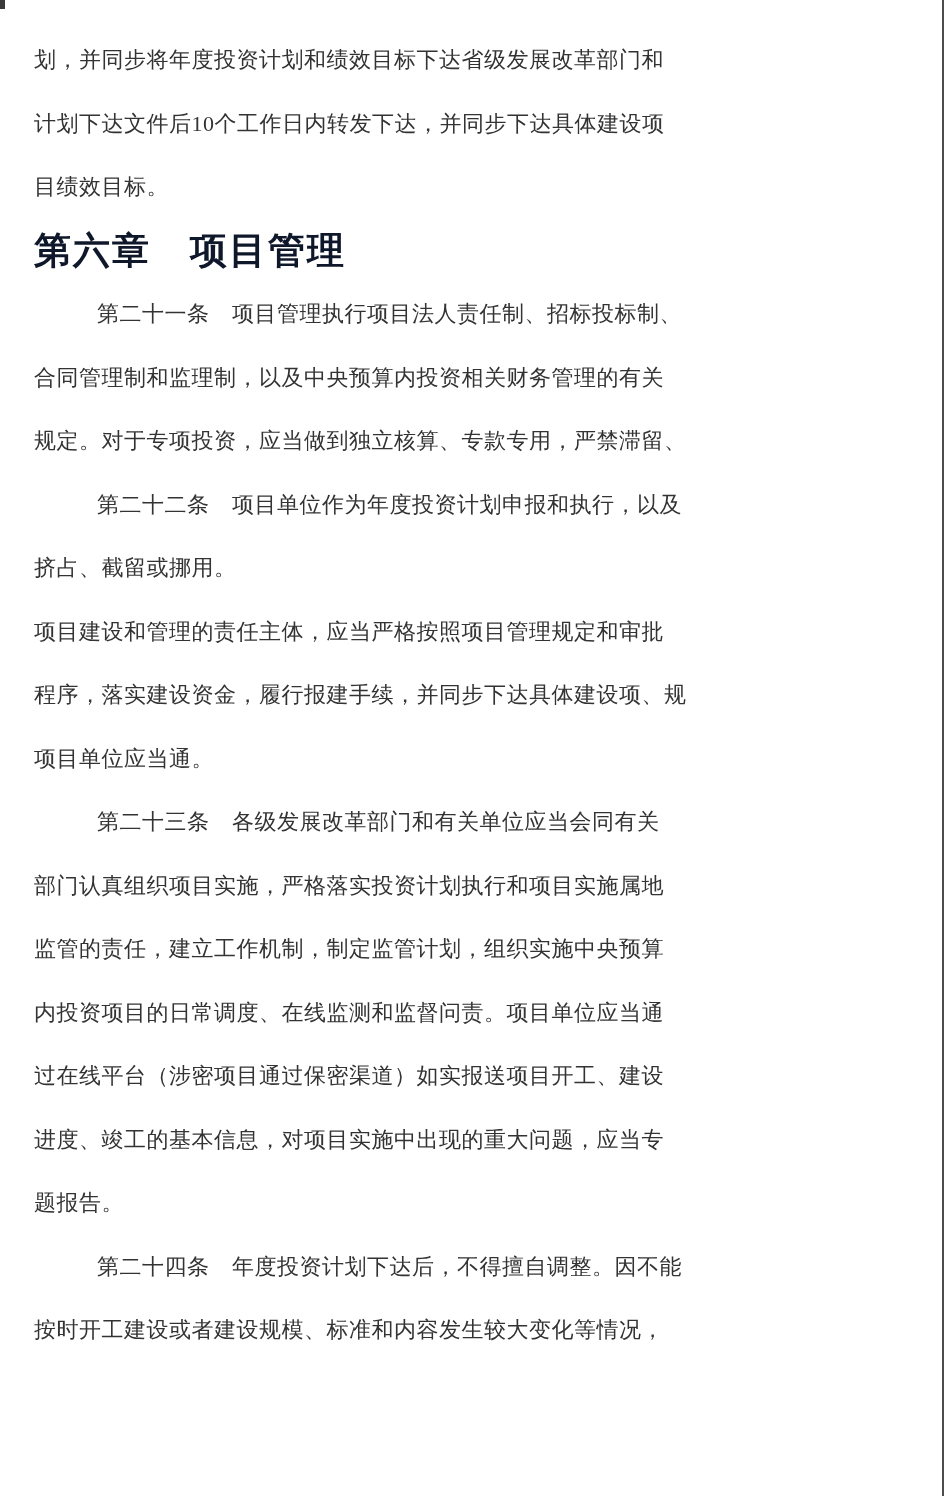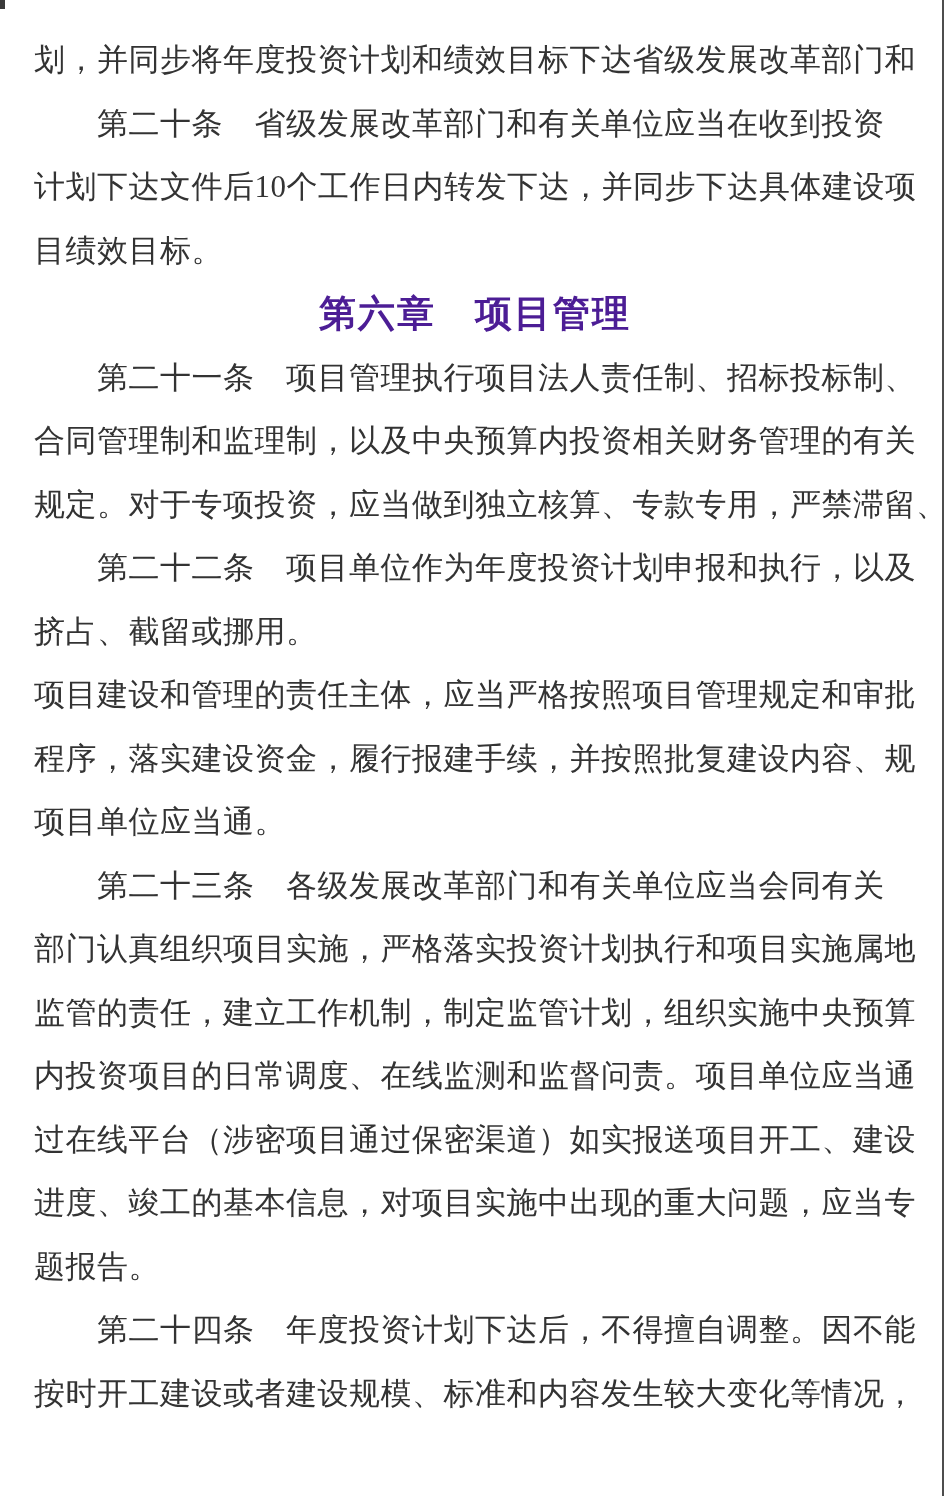--- a/index.html
+++ b/index.html
@@ -17,36 +17,35 @@
   }
   .text-area {
     position: absolute;
     top: 28px;
     left: 34px;
     right: 28px;
   }
   .line {
     height: 63.5px;
     line-height: 63.5px;
-    font-size: 31px;
+    font-size: 22px;
     letter-spacing: 0.5px;
     white-space: nowrap;
     color: #333333;
     font-weight: 400;
     margin: 0;
   }
   .line.indent {
     text-indent: 63px;
   }
   .line.heading {
     font-family: Liberation Sans, sans-serif;
     font-size: 37px;
     font-weight: 700;
-    color: #4c1d95;
-    text-align: center;
+    color: #0f172a;
     letter-spacing: 2px;
     text-indent: 0;
   }
   .edge-line-right {
     position: absolute;
     top: 0;
     right: 0;
     width: 2px;
     height: 100%;
     background: #4d4d4d;
@@ -62,31 +61,30 @@
 </style>
 </head>
 <body>
 
 <div class="page">
   <div class="corner-artifact"></div>
   <div class="edge-line-right"></div>
 
   <div class="text-area">
     <p class="line">划，并同步将年度投资计划和绩效目标下达省级发展改革部门和</p>
-    <p class="line indent">第二十条　省级发展改革部门和有关单位应当在收到投资</p>
     <p class="line">计划下达文件后10个工作日内转发下达，并同步下达具体建设项</p>
     <p class="line">目绩效目标。</p>
     <p class="line heading">第六章　项目管理</p>
     <p class="line indent">第二十一条　项目管理执行项目法人责任制、招标投标制、</p>
     <p class="line">合同管理制和监理制，以及中央预算内投资相关财务管理的有关</p>
     <p class="line">规定。对于专项投资，应当做到独立核算、专款专用，严禁滞留、</p>
     <p class="line indent">第二十二条　项目单位作为年度投资计划申报和执行，以及</p>
     <p class="line">挤占、截留或挪用。</p>
     <p class="line">项目建设和管理的责任主体，应当严格按照项目管理规定和审批</p>
-    <p class="line">程序，落实建设资金，履行报建手续，并按照批复建设内容、规</p>
+    <p class="line">程序，落实建设资金，履行报建手续，并同步下达具体建设项、规</p>
     <p class="line">项目单位应当通。</p>
     <p class="line indent">第二十三条　各级发展改革部门和有关单位应当会同有关</p>
     <p class="line">部门认真组织项目实施，严格落实投资计划执行和项目实施属地</p>
     <p class="line">监管的责任，建立工作机制，制定监管计划，组织实施中央预算</p>
     <p class="line">内投资项目的日常调度、在线监测和监督问责。项目单位应当通</p>
     <p class="line">过在线平台（涉密项目通过保密渠道）如实报送项目开工、建设</p>
     <p class="line">进度、竣工的基本信息，对项目实施中出现的重大问题，应当专</p>
     <p class="line">题报告。</p>
     <p class="line indent">第二十四条　年度投资计划下达后，不得擅自调整。因不能</p>
     <p class="line">按时开工建设或者建设规模、标准和内容发生较大变化等情况，</p>

